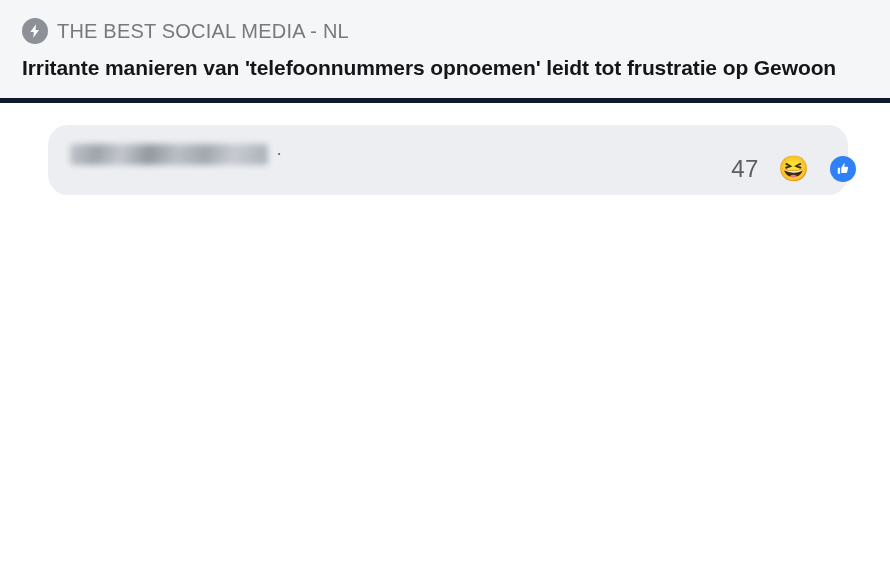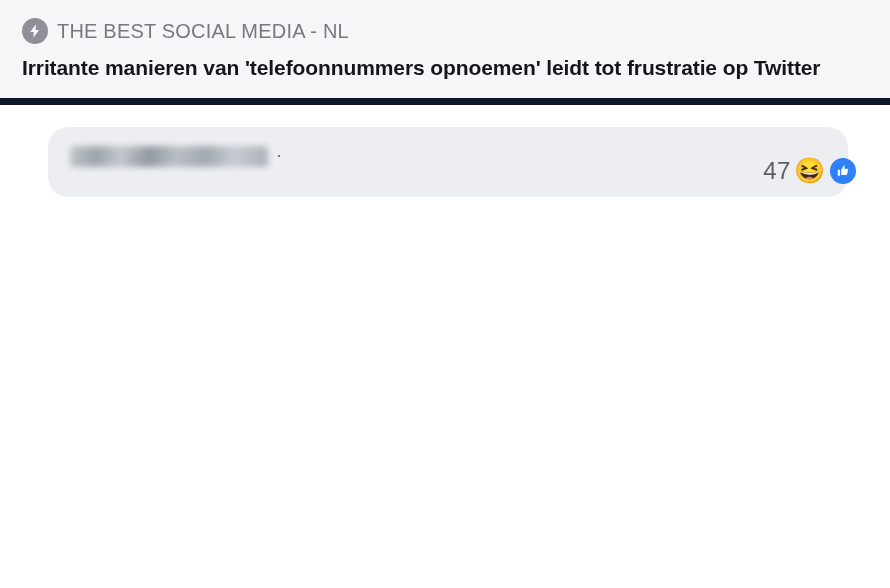--- a/index.html
+++ b/index.html
@@ -19,21 +19,21 @@
     height: 588px;
     background: #ffffff;
     box-sizing: border-box;
   }
 
   
   .header {
     background: #f5f6f7;
     padding: 18px 22px 16px 22px;
     box-sizing: border-box;
-    border-bottom: 7px solid #0f172a;
+    border-bottom: 5px solid #0f172a;
   }
   .source-line {
     display: flex;
     align-items: center;
     gap: 9px;
     margin-bottom: 10px;
   }
   .source-badge {
     width: 26px;
     height: 26px;
@@ -104,21 +104,21 @@
     word-spacing: 0.5px;
   }
 
   
   .reactions-row {
     position: absolute;
     right: 34px;
     bottom: 12px;
     display: flex;
     align-items: center;
-    gap: 4px;
+    gap: 20px;
   }
   .reaction-count {
     font-size: 24px;
     color: #5b5e63;
     letter-spacing: 0.5px;
   }
   .reaction-emoji {
     font-size: 25px;
     line-height: 1;
   }
@@ -143,21 +143,21 @@
 
   <div class="header">
     <div class="source-line">
       <span class="source-badge">
         <svg width="16" height="16" viewBox="0 0 24 24" aria-hidden="true">
           <path d="M13.5 2 5 13.5h5.2L9.5 22 18 10.5h-5.2z" fill="#ffffff"></path>
         </svg>
       </span>
       <span class="source-name">THE BEST SOCIAL MEDIA - NL</span>
     </div>
-    <div class="headline">Irritante manieren van 'telefoonnummers opnoemen' leidt tot frustratie op Twitter</div>
+    <div class="headline">Irritante manieren van 'telefoonnummers opnoemen' leidt tot frustratie op Gewoon</div>
   </div>
 
   <div class="comment-area">
     <div class="comment-bubble">
       <div class="comment-author-row">
         <span class="author-redacted"></span>
         <span class="author-dot">·</span>
       </div>
     </div>
 

